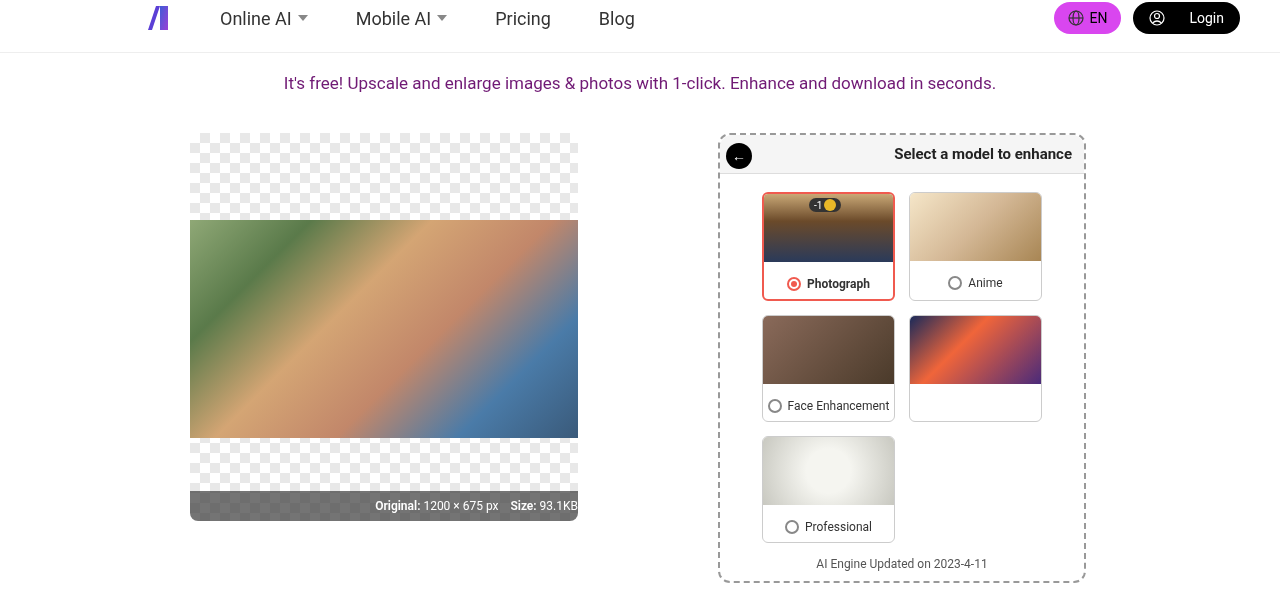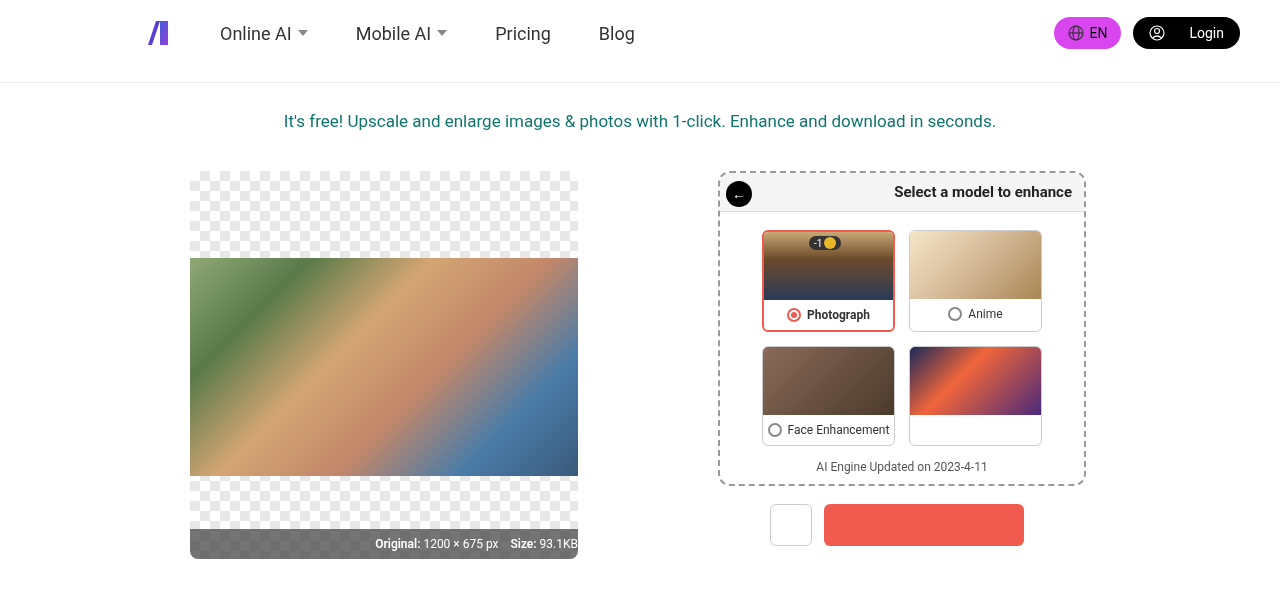--- a/index.html
+++ b/index.html
@@ -1,30 +1,30 @@
 <!DOCTYPE html>
 <html><head>
 <meta charset="utf-8">
 <style>
 * { margin: 0; padding: 0; box-sizing: border-box; font-family: -apple-system, BlinkMacSystemFont, "Segoe UI", Roboto, sans-serif; }
 body { background: #fff; width: 1280px; height: 591px; overflow: hidden; }
 
 
-.header { height: 83px; display: flex; align-items: center; padding: 0 40px 16px 140px; border-bottom: 1px solid #eee; }
+.header { height: 53px; display: flex; align-items: center; padding: 0 40px 16px 140px; border-bottom: 1px solid #eee; }
 .logo { width: 40px; height: 32px; margin-right: 40px; }
 .nav { display: flex; gap: 48px; align-items: center; }
 .nav-item { font-size: 18px; color: #333; cursor: pointer; display: flex; align-items: center; gap: 6px; }
 .chevron { width: 0; height: 0; border-left: 5px solid transparent; border-right: 5px solid transparent; border-top: 6px solid #888; }
 .header-right { margin-left: auto; display: flex; gap: 12px; align-items: center; }
 .lang-btn { display: flex; align-items: center; gap: 6px; background: #d946ef; border-radius: 20px; padding: 8px 14px; font-size: 14px; cursor: pointer; }
 .login-btn { display: flex; align-items: center; gap: 24px; background: #000; color: #fff; border-radius: 20px; padding: 8px 16px; font-size: 14px; cursor: pointer; }
 .globe-icon, .user-icon { width: 16px; height: 16px; }
 
 
-.tagline { text-align: center; font-size: 17px; color: #0f766e; margin-top: 28px; }
+.tagline { text-align: center; font-size: 17px; color: #701a75; margin-top: 20px; }
 
 
 .main { display: flex; padding: 40px 130px 0 190px; gap: 140px; }
 
 
 .preview { width: 388px; }
 .preview-box { width: 388px; height: 388px; border-radius: 8px; overflow: hidden; position: relative; background-image: linear-gradient(45deg, #e8e8e8 25%, transparent 25%), linear-gradient(-45deg, #e8e8e8 25%, transparent 25%), linear-gradient(45deg, transparent 75%, #e8e8e8 75%), linear-gradient(-45deg, transparent 75%, #e8e8e8 75%); background-size: 20px 20px; background-position: 0 0, 0 10px, 10px -10px, -10px 0px; }
 .preview-img { position: absolute; left: 0; top: 87px; width: 388px; height: 218px; background: linear-gradient(135deg, #8fa876 0%, #5a7a4a 20%, #d4a574 40%, #c2876a 60%, #4a7ba8 80%, #3a5a7a 100%); }
 .preview-bar { position: absolute; bottom: 0; left: 0; right: 0; background: rgba(70,70,70,0.75); color: #fff; font-size: 12px; text-align: right; padding: 8px 0; }
 .preview-bar b { font-weight: 600; }
@@ -41,21 +41,21 @@
 .model-card { border: 1px solid #ccc; border-radius: 6px; overflow: hidden; cursor: pointer; background: #fff; }
 .model-card.selected { border: 2px solid #f05a4f; }
 .model-thumb { width: 100%; height: 68px; position: relative; }
 .thumb-photograph { background: linear-gradient(180deg, #c9a876 0%, #6b4a2a 40%, #2a3a5a 100%); }
 .thumb-anime { background: linear-gradient(135deg, #f5e6c8 0%, #d4b896 50%, #a88654 100%); }
 .thumb-face { background: linear-gradient(135deg, #8a6a5a 0%, #4a3a2a 100%); }
 .thumb-standard { background: linear-gradient(135deg, #1a2a5a 0%, #f0653a 40%, #4a2a7a 100%); }
 .thumb-professional { background: radial-gradient(circle, #f5f5f0 30%, #c8c8c0 100%); }
 .badge { position: absolute; top: 4px; left: 45px; background: #333; color: #fff; font-size: 10px; padding: 1px 5px; border-radius: 8px; display: flex; align-items: center; gap: 2px; }
 .coin { width: 12px; height: 12px; background: #e8b828; border-radius: 50%; display: inline-block; }
-.model-label-row { display: flex; align-items: center; justify-content: center; gap: 6px; padding: 8px 4px; font-size: 12px; }
+.model-label-row { display: flex; align-items: center; justify-content: center; gap: 6px; padding: 8px 4px; font-size: 12px; margin-top: 7px; }
 .radio { width: 14px; height: 14px; border: 2px solid #888; border-radius: 50%; display: inline-block; flex-shrink: 0; }
 .radio.selected { border-color: #f05a4f; position: relative; }
 .radio.selected::after { content: ''; position: absolute; width: 6px; height: 6px; background: #f05a4f; border-radius: 50%; top: 2px; left: 2px; }
 .model-label { color: #333; }
 .model-card.selected .model-label { font-weight: 700; }
 
 .engine-note { text-align: center; font-size: 12px; color: #555; margin-top: 6px; }
 
 
 .actions { display: flex; gap: 12px; margin-top: 18px; padding-left: 52px; }
@@ -166,20 +166,27 @@
           <div class="model-label-row">
             <span class="radio"></span>
             <span class="model-label">Face Enhancement</span>
           </div>
         </div>
 
         <div class="model-card">
           <div class="model-thumb thumb-standard"></div>
         </div>
 
+        <div class="model-card">
+          <div class="model-thumb thumb-professional"></div>
+          <div class="model-label-row">
+            <span class="radio"></span>
+            <span class="model-label">Professional</span>
+          </div>
+        </div>
       </div>
 
       <div class="engine-note">AI Engine Updated on 2023-4-11</div>
     </div>
 
     <div class="actions">
       <div class="upload-btn">
         
       </div>
       <div class="start-btn">

